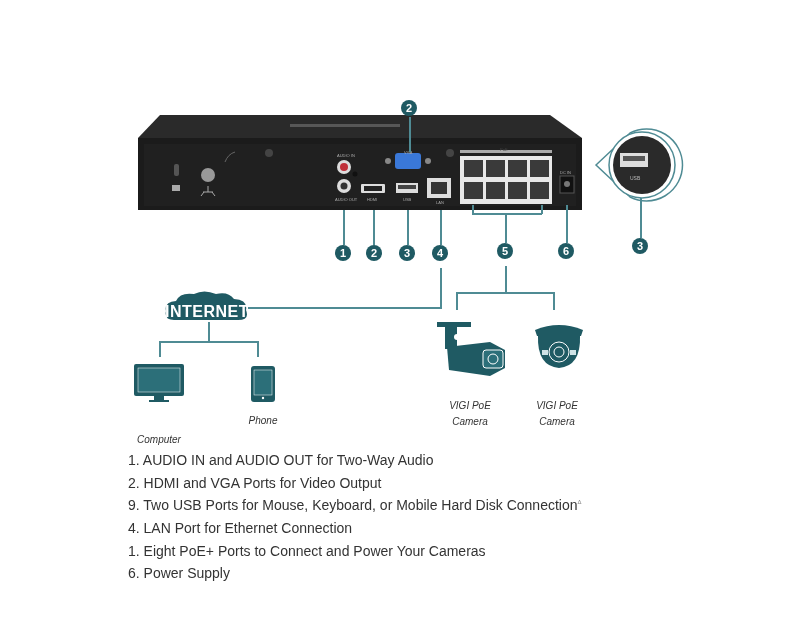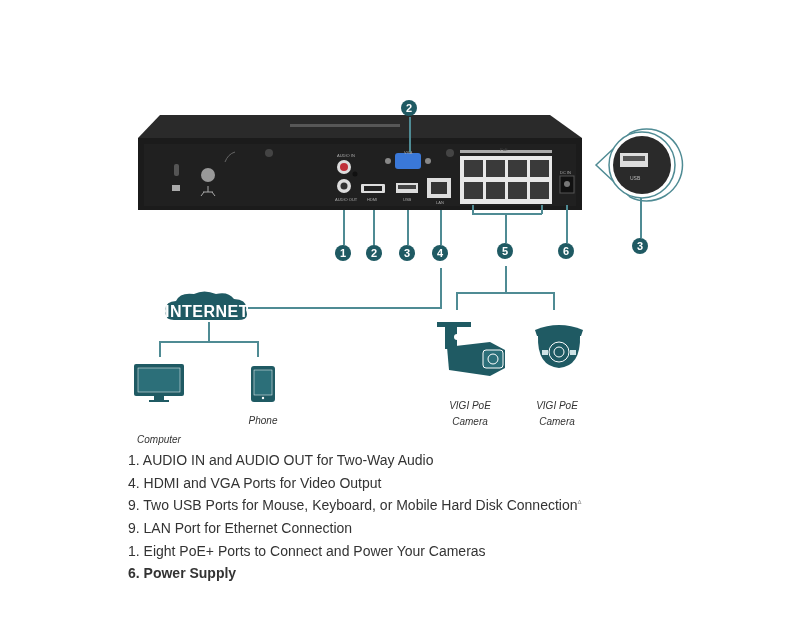--- a/index.html
+++ b/index.html
@@ -158,18 +158,18 @@
   <circle cx="26" cy="30" r="10" fill="none" stroke="#fff" stroke-width="1"></circle>
   <circle cx="26" cy="30" r="5" fill="none" stroke="#fff" stroke-width="1"></circle>
   <rect x="9" y="28" width="6" height="5" fill="#cfe3e6"></rect>
   <rect x="37" y="28" width="6" height="5" fill="#cfe3e6"></rect>
 </svg>
 <span class="label" style="left:527px;top:400px;width:60px;">VIGI PoE</span>
 <span class="label" style="left:527px;top:416px;width:60px;">Camera</span>
 
 <div>
   <div class="feat" style="top:452px;">1. AUDIO IN and AUDIO OUT for Two-Way Audio</div>
-  <div class="feat" style="top:475px;">4. HDMI and VGA Ports for Video Output</div>
+  <div class="feat" style="top:475px;">2. HDMI and VGA Ports for Video Output</div>
   <div class="feat" style="top:497px;"><span>9. Two USB Ports for Mouse, Keyboard, or Mobile Hard Disk Connection</span><sup>Δ</sup></div>
-  <div class="feat" style="top:520px;">9. LAN Port for Ethernet Connection</div>
+  <div class="feat" style="top:520px;">4. LAN Port for Ethernet Connection</div>
   <div class="feat" style="top:543px;">1. Eight PoE+ Ports to Connect and Power Your Cameras</div>
-  <div class="feat" style="top:565px;font-weight:bold;">6. Power Supply</div>
+  <div class="feat" style="top:565px;">6. Power Supply</div>
 </div>
 
 </body></html>

